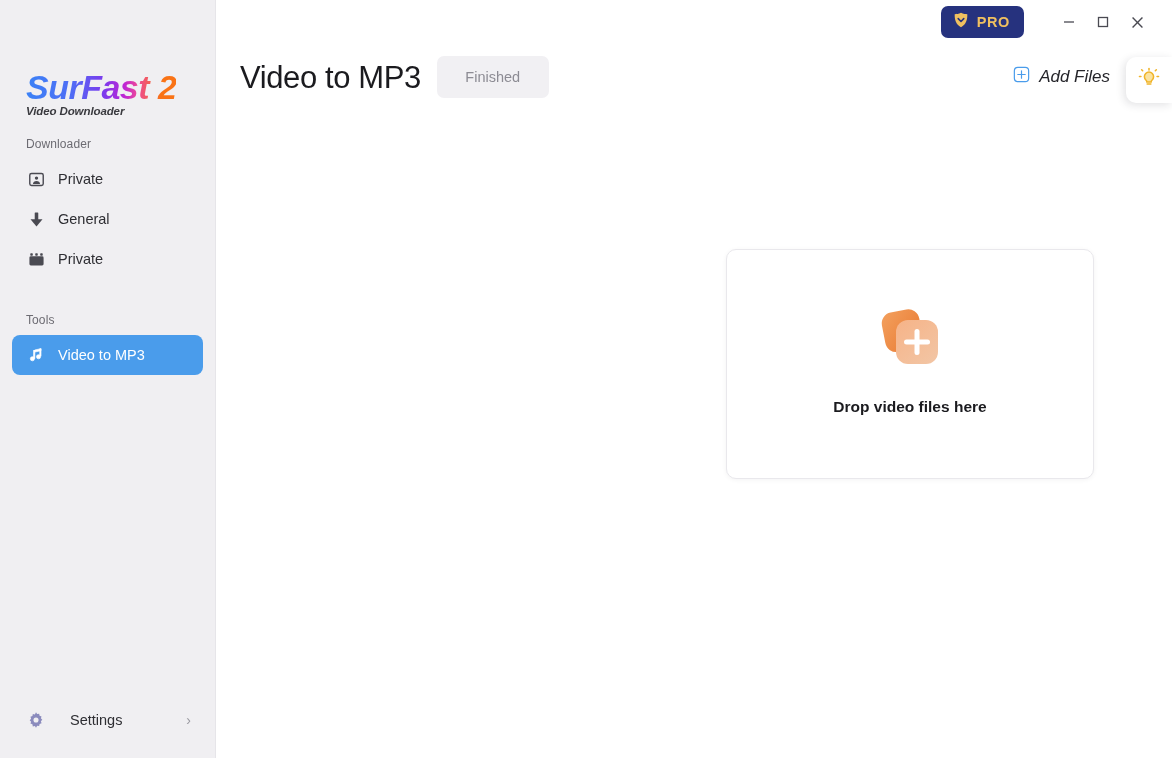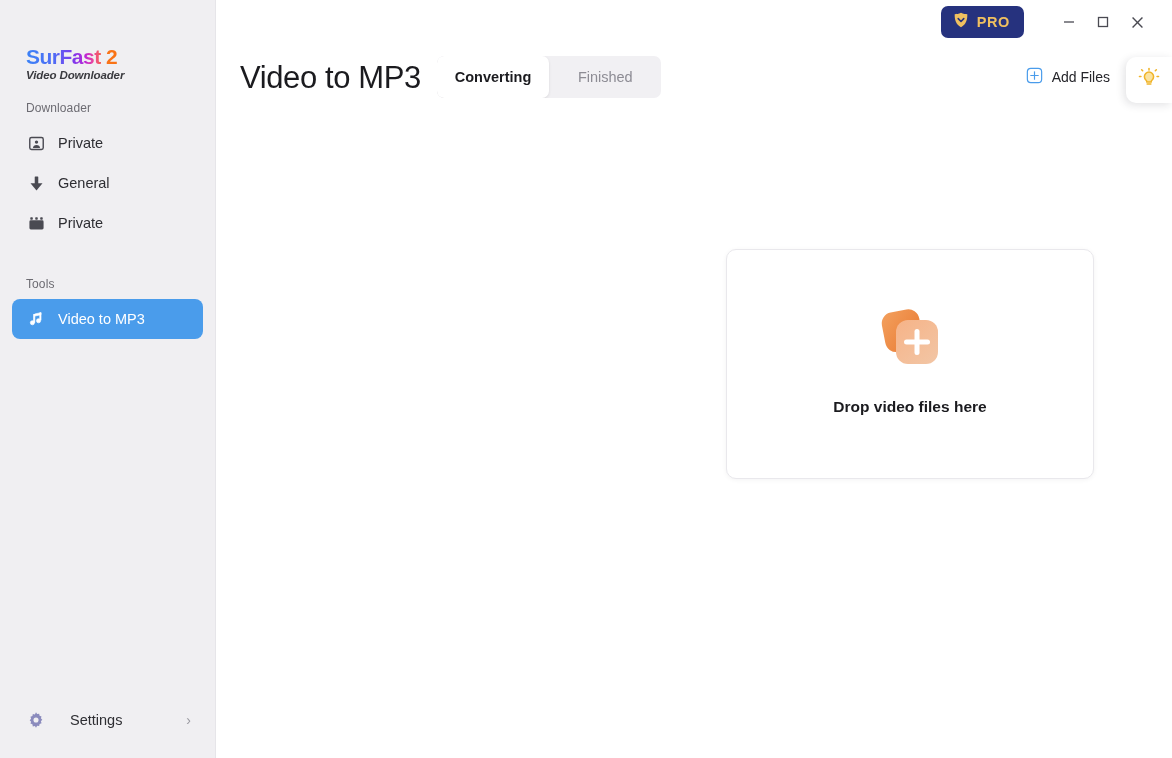--- a/index.html
+++ b/index.html
@@ -23,30 +23,32 @@
     background: #f0eff2;
     border-right: 1px solid #e6e5e9;
     position: relative;
     flex: 0 0 216px;
   }
   .logo {
     margin: 46px 0 0 26px;
     width: 160px;
   }
   .logo-top {
-    font-size: 21px;
+    font-size: 34px;
     font-weight: bold;
+    font-style: italic;
     letter-spacing: -0.5px;
     line-height: 1;
     background: linear-gradient(90deg, #3b82f6 0%, #4f6df5 30%, #7c3aed 52%, #c026d3 66%, #ec4899 74%, #f97316 90%);
     -webkit-background-clip: text;
     background-clip: text;
     color: transparent;
     -webkit-text-fill-color: transparent;
     display: inline-block;
+    margin-top: 24px;
   }
   .logo-sub {
     font-size: 11.5px;
     font-weight: bold;
     font-style: italic;
     color: #3a3a3f;
     letter-spacing: -0.1px;
     margin-top: 1px;
   }
 
@@ -181,22 +183,23 @@
     background: #ffffff;
     color: #1b1b1f;
     font-weight: bold;
     border-radius: 7px;
     box-shadow: 0 1px 3px rgba(0,0,0,0.10);
   }
   .add-files {
     margin-left: auto;
     display: flex; align-items: center; gap: 9px;
     cursor: pointer;
-    font-size: 14px;
+    font-size: 17px;
     color: #25252a;
+    font-style: italic;
   }
 
   
   .dropzone {
     position: absolute;
     left: 510px; top: 249px;
     width: 368px; height: 230px;
     background: #ffffff;
     border: 1px solid #e9e8ec;
     border-radius: 10px;
@@ -343,21 +346,20 @@
           <line x1="2.4" y1="2.4" x2="11.6" y2="11.6" stroke="#4a4a52" stroke-width="1.3"></line>
           <line x1="11.6" y1="2.4" x2="2.4" y2="11.6" stroke="#4a4a52" stroke-width="1.3"></line>
         </svg>
       </div>
     </div>
 
     <div class="header">
       <div class="page-title">Video to MP3</div>
 
       <div class="segmented">
-        <div class="seg active">Converting</div>
         <div class="seg">Finished</div>
       </div>
 
       <div class="add-files">
         <span>
           <svg width="17" height="17" viewBox="0 0 20 20">
             <rect x="1.6" y="1.6" width="16.8" height="16.8" rx="4" fill="none" stroke="#4a9ceb" stroke-width="1.4"></rect>
             <line x1="10" y1="5.6" x2="10" y2="14.4" stroke="#4a9ceb" stroke-width="1.4" stroke-linecap="round"></line>
             <line x1="5.6" y1="10" x2="14.4" y2="10" stroke="#4a9ceb" stroke-width="1.4" stroke-linecap="round"></line>
           </svg>

